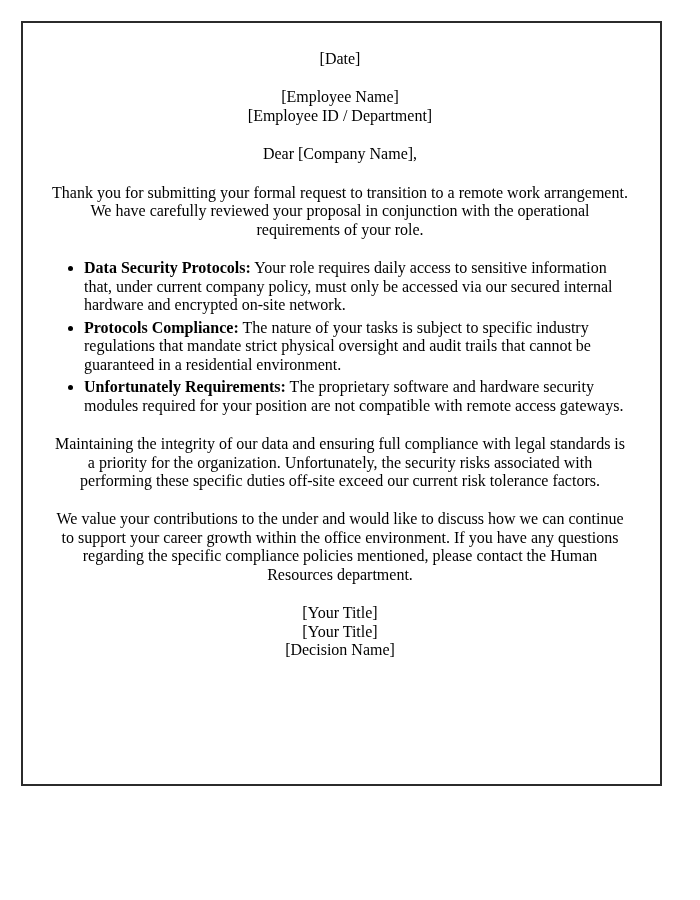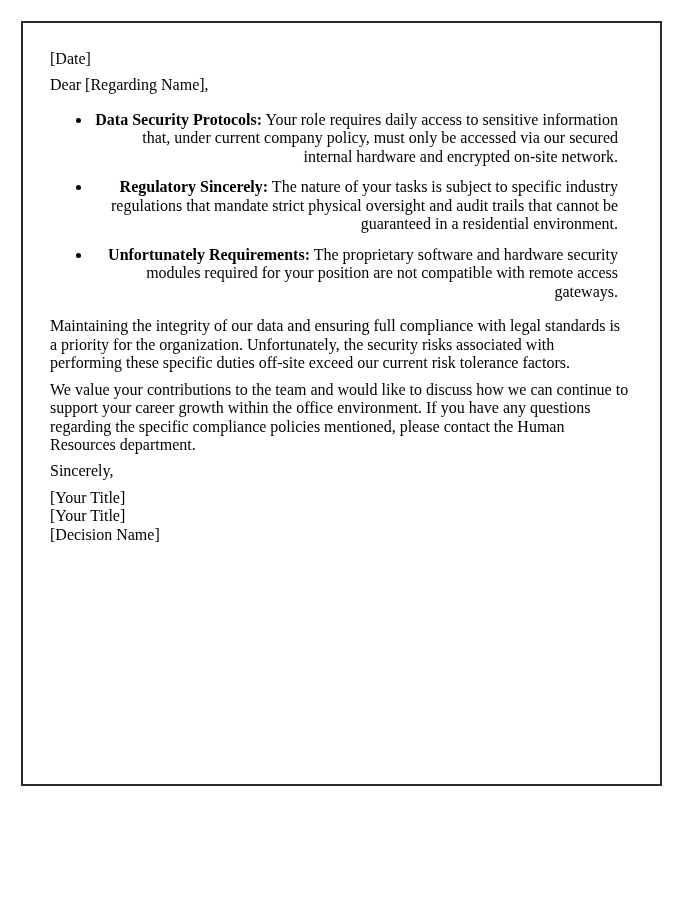--- a/index.html
+++ b/index.html
@@ -20,72 +20,76 @@
   .letter {
     box-sizing: border-box;
     width: 641px;
     min-height: 765px;
     margin: 21px 0 0 21px;
     border: 2px solid #2b2b2b;
     padding: 27px 30px 38px 27px;
     background: #ffffff;
   }
   .letter p {
-    margin: 8px 0;
+    margin: 20px 0;
+    text-align: center;
   }
   .letter p:first-child {
     margin-top: 0;
   }
   ul.factors {
     margin: 16px 0;
     padding-left: 30px;
   }
   ul.factors li {
-    margin: 12px;
-    text-align: right;
+    margin: 4px;
   }
   .bold {
     font-weight: bold;
   }
 </style>
 </head>
 <body>
 
 <div class="page">
   <div class="letter">
 
     <p>
       <span>[Date]</span>
     </p>
 
+    <p>
+      <span>[Employee Name]</span><br>
+      <span>[Employee ID / Department]</span>
+    </p>
 
 
     <p>
-      <span>Dear [Regarding Name],</span>
+      <span>Dear [Company Name],</span>
     </p>
 
+    <p>Thank you for submitting your formal request to transition to a remote work arrangement. We have carefully reviewed your proposal in conjunction with the operational requirements of your role.</p>
 
 
     <ul class="factors">
       <li>
         <span class="bold">Data Security Protocols:</span><span> Your role requires daily access to sensitive information that, under current company policy, must only be accessed via our secured internal hardware and encrypted on-site network.</span>
       </li>
       <li>
-        <span class="bold">Regulatory Sincerely:</span><span> The nature of your tasks is subject to specific industry regulations that mandate strict physical oversight and audit trails that cannot be guaranteed in a residential environment.</span>
+        <span class="bold">Protocols Compliance:</span><span> The nature of your tasks is subject to specific industry regulations that mandate strict physical oversight and audit trails that cannot be guaranteed in a residential environment.</span>
       </li>
       <li>
         <span class="bold">Unfortunately Requirements:</span><span> The proprietary software and hardware security modules required for your position are not compatible with remote access gateways.</span>
       </li>
     </ul>
 
     <p>Maintaining the integrity of our data and ensuring full compliance with legal standards is a priority for the organization. Unfortunately, the security risks associated with performing these specific duties off-site exceed our current risk tolerance factors.</p>
 
-    <p>We value your contributions to the team and would like to discuss how we can continue to support your career growth within the office environment. If you have any questions regarding the specific compliance policies mentioned, please contact the Human Resources department.</p>
+    <p>We value your contributions to the under and would like to discuss how we can continue to support your career growth within the office environment. If you have any questions regarding the specific compliance policies mentioned, please contact the Human Resources department.</p>
 
-    <p>Sincerely,</p>
 
     <p>
       <span>[Your Title]</span><br>
       <span>[Your Title]</span><br>
       <span>[Decision Name]</span>
     </p>
 
   </div>
 </div>
 

